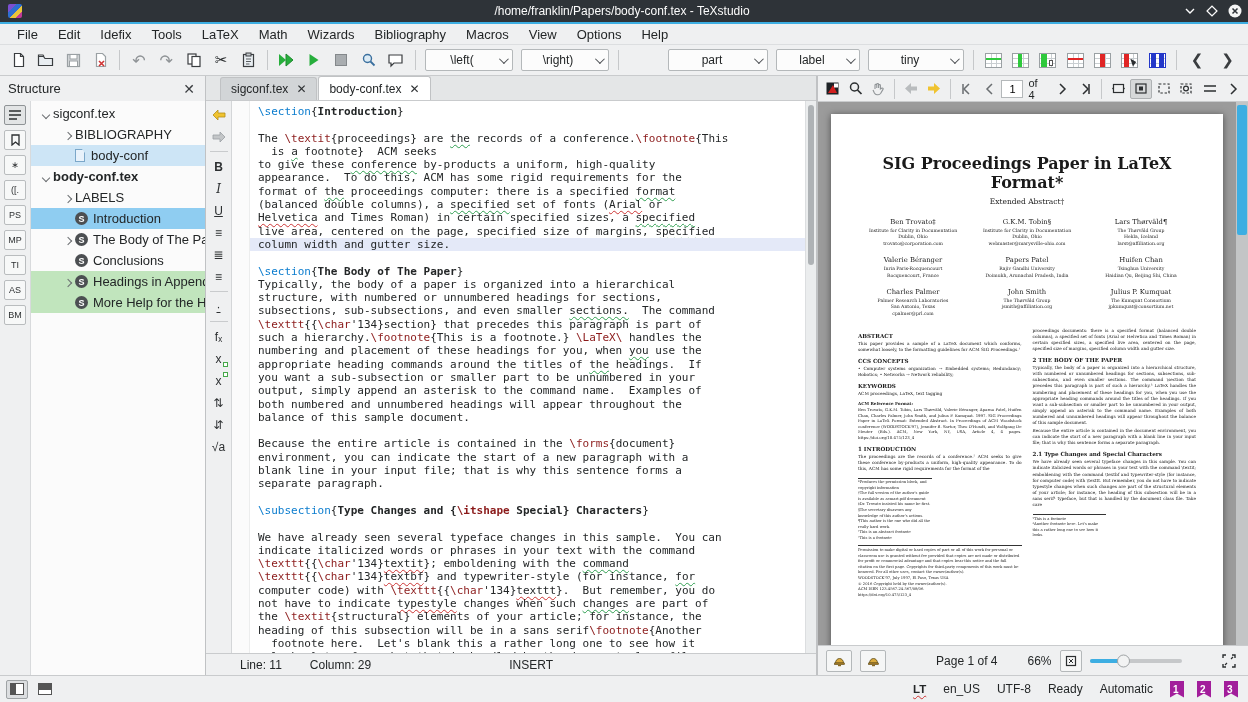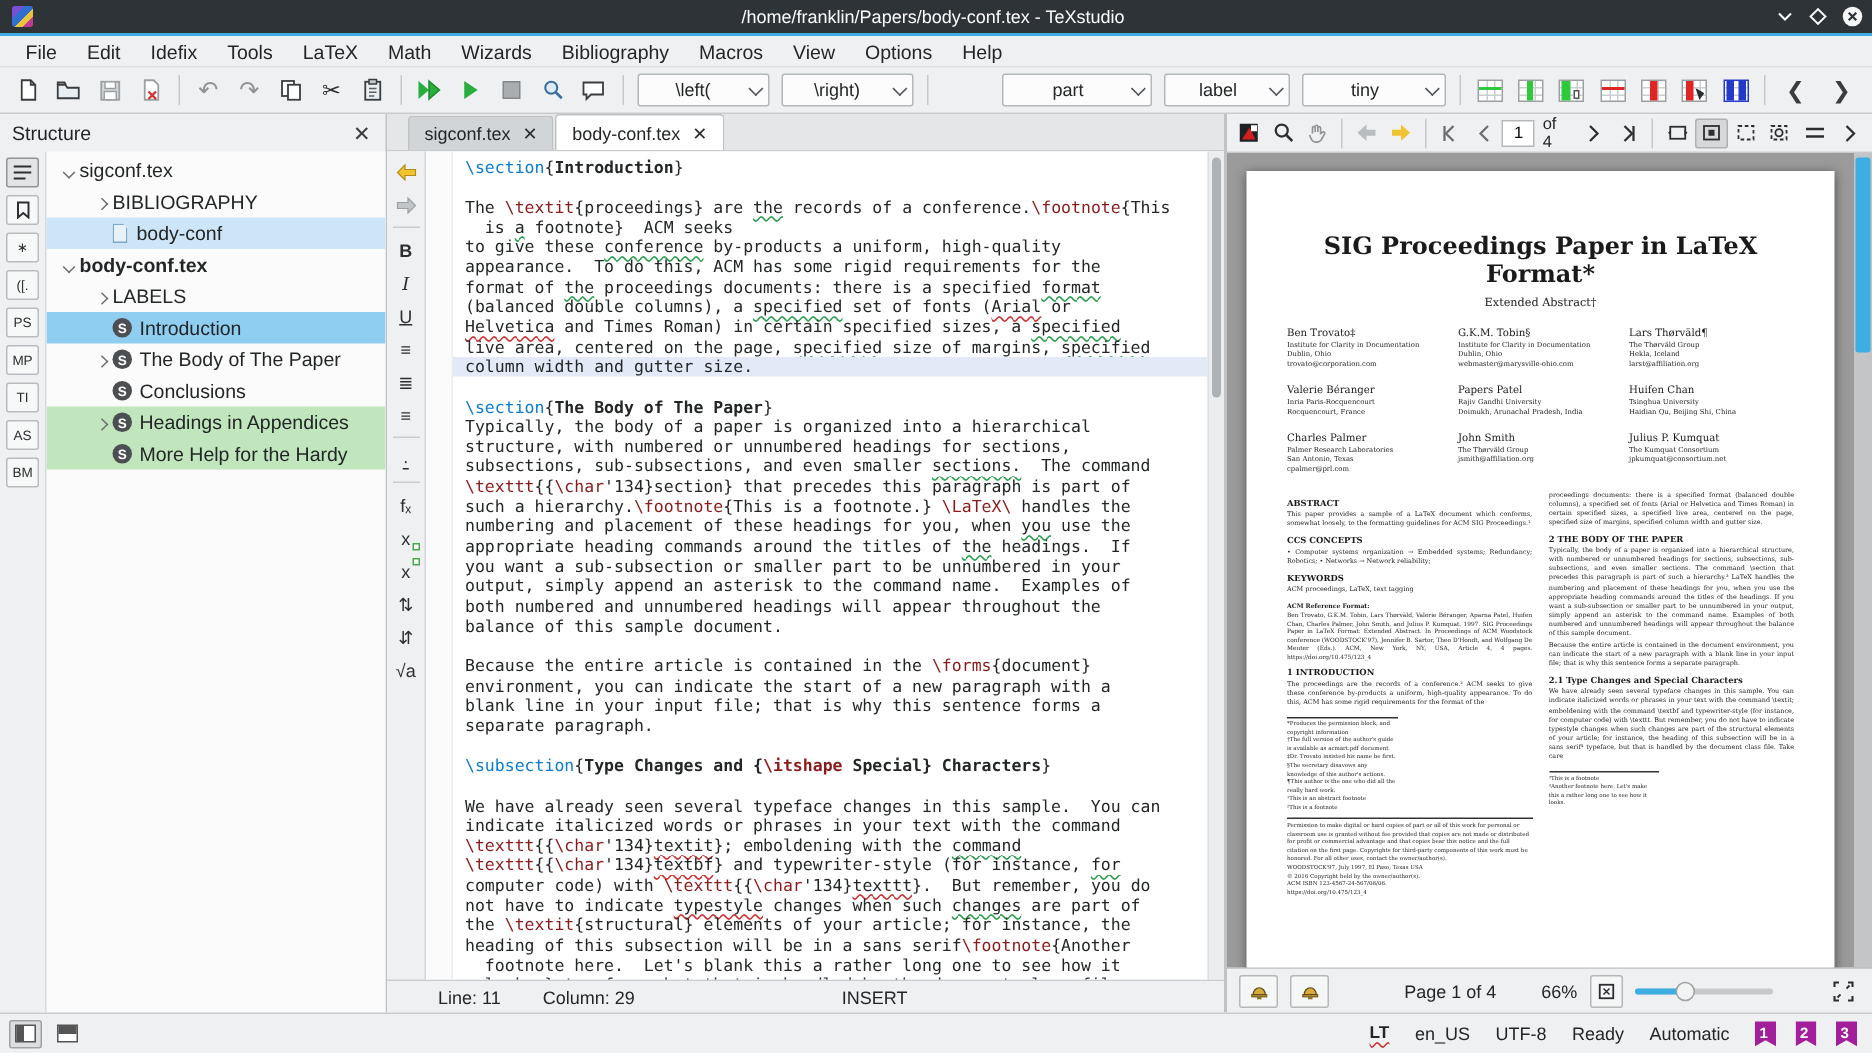--- a/index.html
+++ b/index.html
@@ -41,21 +41,21 @@
       linear-gradient(#c9ced1 0 0) 0 4.5px/100% 1px no-repeat,
       linear-gradient(#c9ced1 0 0) 0 9.5px/100% 1px no-repeat,
       linear-gradient(#c9ced1 0 0) 5px 0/1px 100% no-repeat,
       linear-gradient(#c9ced1 0 0) 10.5px 0/1px 100% no-repeat, #fff; }
   .gicon .band { position:absolute; }
 
   
   .main { flex:1; display:flex; min-height:0; }
 
   
-  .structure { width:258px; display:flex; flex-direction:column; border-right:1px solid #c0c2c4; background:#eff0f1; }
+  .structure { width:206px; display:flex; flex-direction:column; border-right:1px solid #c0c2c4; background:#eff0f1; }
   .structhead { height:25px; display:flex; align-items:center; padding:0 8px; }
   .structhead .stitle { flex:1; font-size:13px; }
   .closex { font-size:14px; color:#3a3d40; padding:0 2px; }
   .structbody { flex:1; display:flex; min-height:0; }
   .sidetabs { width:30px; display:flex; flex-direction:column; align-items:center; padding-top:4px; gap:5px; }
   .sidetab { width:22px; height:20px; border:1px solid #b9bcbe; border-radius:2px; background:#f7f8f8;
     display:flex; align-items:center; justify-content:center; font-size:9px; color:#2c2f31; }
   .sidetab.active { background:#e2e4e5; border-color:#8f9396; }
   .sidetab svg { display:block; }
   .tree { flex:1; background:#fbfbfb; border-left:1px solid #d8dadc; padding-top:2px; overflow:hidden; }
@@ -118,21 +118,21 @@
   .ofpages { font-size:11px; padding:0 4px; }
   .pdfdoc { flex:1; background:#9b9b9b; position:relative; overflow:hidden; }
   .pdfscroll { position:absolute; right:0; top:0; bottom:0; width:12px; background:#c3c5c6; }
   .pdfscroll .thumb { position:absolute; left:1px; right:1px; top:3px; height:130px; background:#3daee2; border-radius:2px; }
   .pdfpage { position:absolute; left:13px; top:12px; width:392px; height:720px; background:#fff;
     box-shadow:0 1px 7px rgba(0,0,0,.5); padding:40px 27px 0 27px;
     font-family:"DejaVu Serif","Liberation Serif",serif; color:#1a1a1a; }
   .ptitle { text-align:center; font-size:16px; font-weight:bold; }
   .psub { text-align:center; font-size:7.5px; margin-top:5px; }
   .authors { margin-top:12px; display:grid; grid-template-columns:1fr 1fr 1fr; row-gap:9px; column-gap:4px; }
-  .auth { }
+  .auth { text-align:center; }
   .auth .an { font-size:6.8px; margin-bottom:1.5px; }
   .auth .al { font-size:4.6px; line-height:1.45; color:#222; }
   .pcols { display:flex; gap:11px; margin-top:10px; }
   .pcol { width:50%; }
   .ph { font-size:5.6px; font-weight:bold; margin:5px 0 2px; }
   .phs { font-size:4.1px; font-weight:bold; margin:4px 0 1px; }
   .pp { font-size:4.3px; line-height:1.42; text-align:justify; margin-bottom:2px; }
   .pps { font-size:3.9px; line-height:1.42; text-align:justify; margin-bottom:2px; }
   .pfn { border-top:0.5px solid #333; width:45%; margin-top:6px; padding-top:1.5px; }
   .pfn div { font-size:3.7px; line-height:1.5; }
@@ -490,21 +490,21 @@
           </div>
         <div class="codewrap">
           <div class="gutter"></div>
           <div class="code" id="codeview">
               <div class="cl"><span class="tk">\section</span><span>{</span><span class="tb">Introduction</span><span>}</span></div>
               <div class="cl"></div>
               <div class="cl"><span>The </span><span class="tc">\textit</span><span>{proceedings} are </span><span class="sg">the</span><span> records of a conference.</span><span class="tc">\footnote</span><span>{This</span></div>
               <div class="cl"><span>  is </span><span class="sg">a</span><span> footnote}  ACM seeks</span></div>
               <div class="cl"><span>to give these </span><span class="sg">conference</span><span> by-products a uniform, high-quality</span></div>
               <div class="cl"><span>appearance.  To do this, ACM has some rigid requirements for the</span></div>
-              <div class="cl"><span>format of </span><span class="sg">the</span><span> proceedings documents: there is a specified </span><span class="sg">format</span></div>
+              <div class="cl"><span>format of </span><span class="sg">the</span><span> proceedings computer: there is a specified </span><span class="sg">format</span></div>
               <div class="cl"><span>(balanced double columns), a </span><span class="sg">specified</span><span> set of fonts (</span><span class="sr">Arial</span><span> or</span></div>
               <div class="cl"><span class="sr">Helvetica</span><span> and Times Roman) in certain specified sizes, a </span><span class="sg">specified</span></div>
               <div class="cl"><span>live area, centered on the page, </span><span class="sg">specified</span><span> size of margins, </span><span class="sg">specified</span></div>
               <div class="cl hl"><span>column width and gutter size.</span></div>
               <div class="cl"></div>
               <div class="cl"><span class="tk">\section</span><span>{</span><span class="tb">The Body of The Paper</span><span>}</span></div>
               <div class="cl"><span>Typically, the body of a paper is organized into a hierarchical</span></div>
               <div class="cl"><span>structure, with numbered or unnumbered headings for sections,</span></div>
               <div class="cl"><span>subsections, sub-subsections, and even smaller </span><span class="sg">sections.</span><span>  The command</span></div>
               <div class="cl"><span class="tc">\texttt</span><span>{{</span><span class="tc">\char</span><span>'134}section} that precedes this paragraph is part of</span></div>

